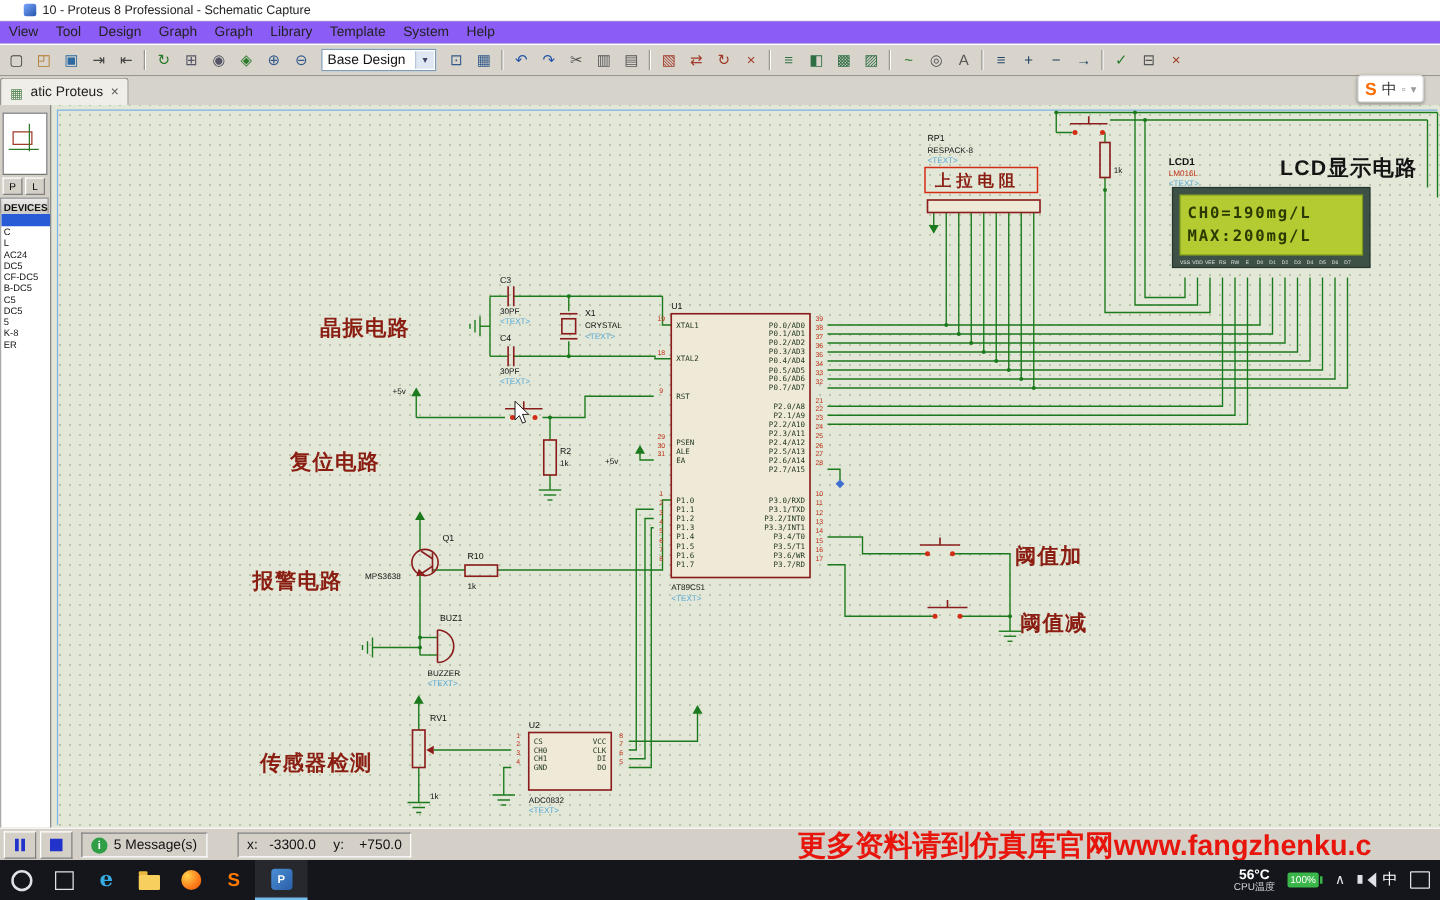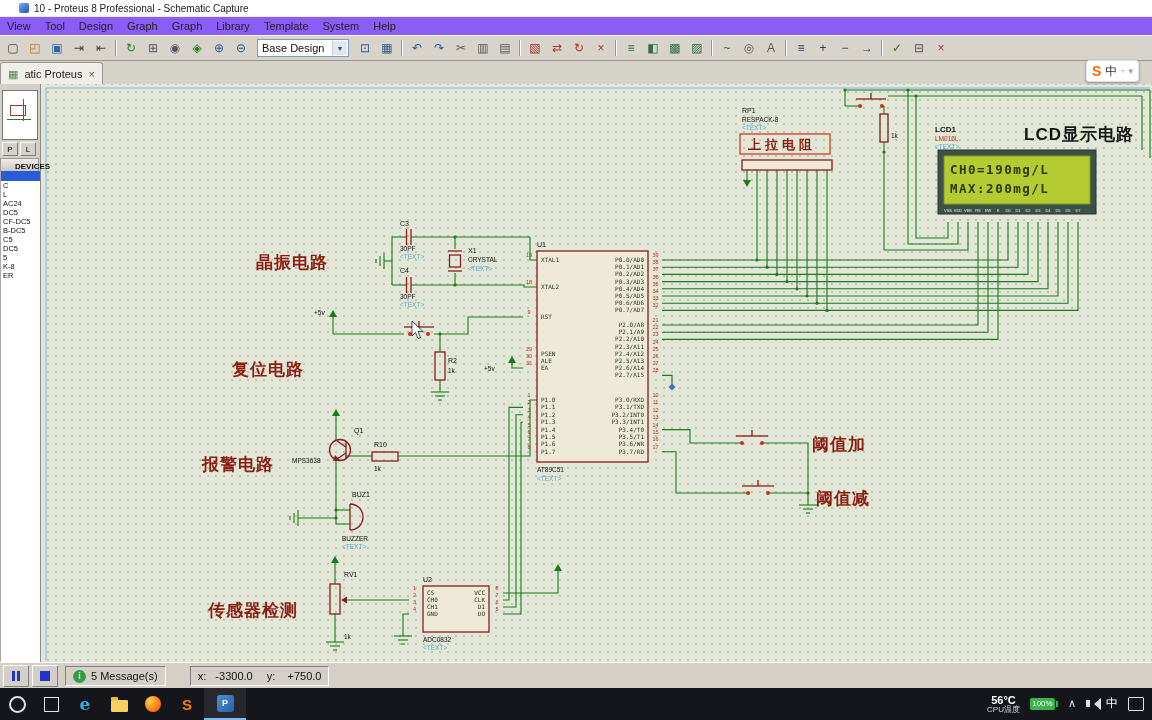--- a/index.html
+++ b/index.html
@@ -30,21 +30,21 @@
   .devpanel{position:absolute;left:0;top:0;width:40px;height:578px;background:#d4d0c8;border-right:1px solid #8a8a8a;z-index:2}
   .preview{position:absolute;left:2px;top:6px;width:34px;height:48px;background:#fff;border:1px solid #777}
   .pv1{position:absolute;left:7px;top:14px;width:14px;height:9px;border:1px solid #a03b2a}
   .pv2{position:absolute;left:4px;top:28px;width:24px;height:1px;background:#2a7a2a}
   .pv3{position:absolute;left:20px;top:8px;width:1px;height:22px;background:#2a7a2a}
   .plbtns{position:absolute;left:2px;top:58px;display:flex;gap:2px}
   .plbtn{width:14px;height:12px;background:#d4d0c8;border:1px solid;border-color:#fff #808080 #808080 #fff;
          font-size:8px;display:flex;align-items:center;justify-content:center}
   .devheader{position:absolute;left:0;top:74px;width:39px;height:16px;background:linear-gradient(#ececec,#c6c2ba);
              border:1px solid #999;box-sizing:border-box;font-size:8px;font-weight:bold;color:#111;
-             display:flex;align-items:center;padding-left:14px}
+             display:flex;align-items:center;padding-left:2px}
   .devlist{position:absolute;left:0;top:87px;width:39px;bottom:0;background:#fff;border-left:1px solid #aaa;
            font-size:7.5px;color:#111;overflow:hidden}
   .devsel{height:10px;background:#2a5bd7}
   .devitem{height:9px;line-height:9px;padding-left:2px;white-space:nowrap}
   .canvas{position:absolute;left:40px;top:0;width:1112px;height:578px;background-color:#e3e7d8;
           background-image:radial-gradient(circle,#b9c4ab 0.9px,transparent 1px);
           background-size:8px 8px;background-position:4px 4px;overflow:hidden}
   .schsvg{position:absolute;left:0;top:0}
   
   .sheet{fill:none;stroke:#7fb2e5;stroke-width:1}
@@ -738,20 +738,21 @@
   </div>
   <div class="spanel">
     <span class="msgicon">i</span>
     <span>5 Message(s)</span>
   </div>
   <div class="spanel" style="margin-left:24px">
     <span>x:   -3300.0</span>
     <span style="width:14px"></span>
     <span>y:    +750.0</span>
   </div>
+  <div class="promo">更多资料请到仿真库官网www.fangzhenku.c</div>
 </div>
 
 <div class="taskbar">
   <div class="tbicon">
       <span class="cortana"></span>
     </div>
   <div class="tbicon">
       <span class="taskview"></span>
     </div>
   <div class="tbicon">

